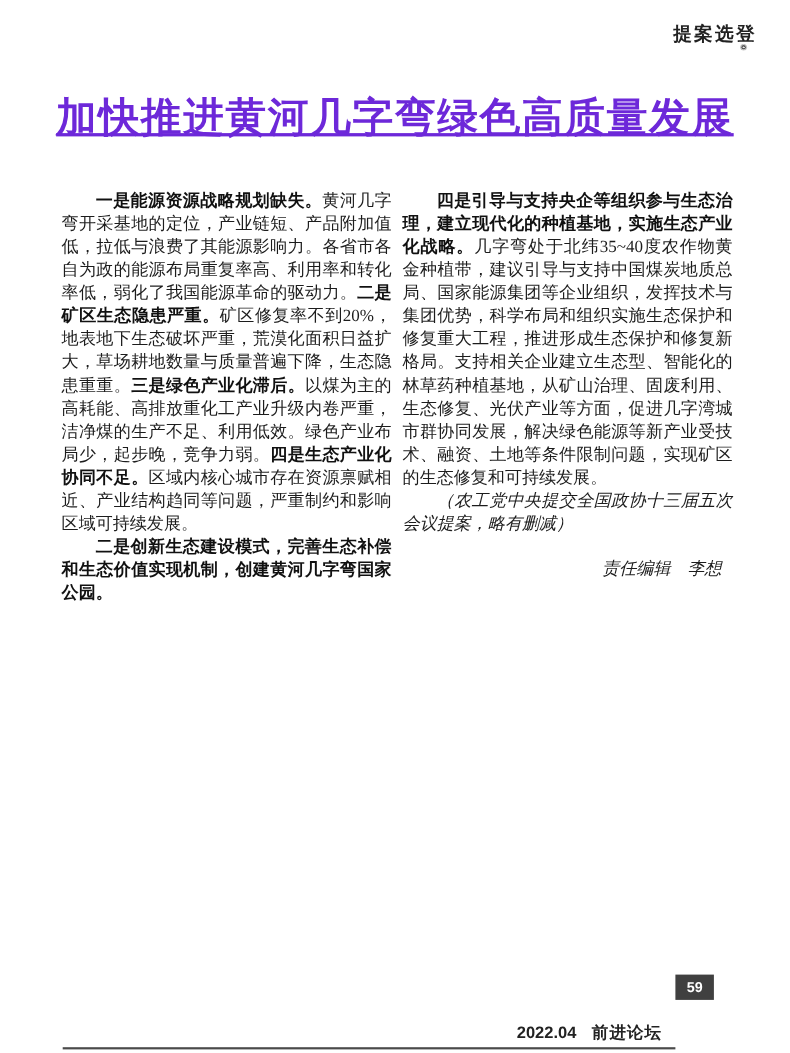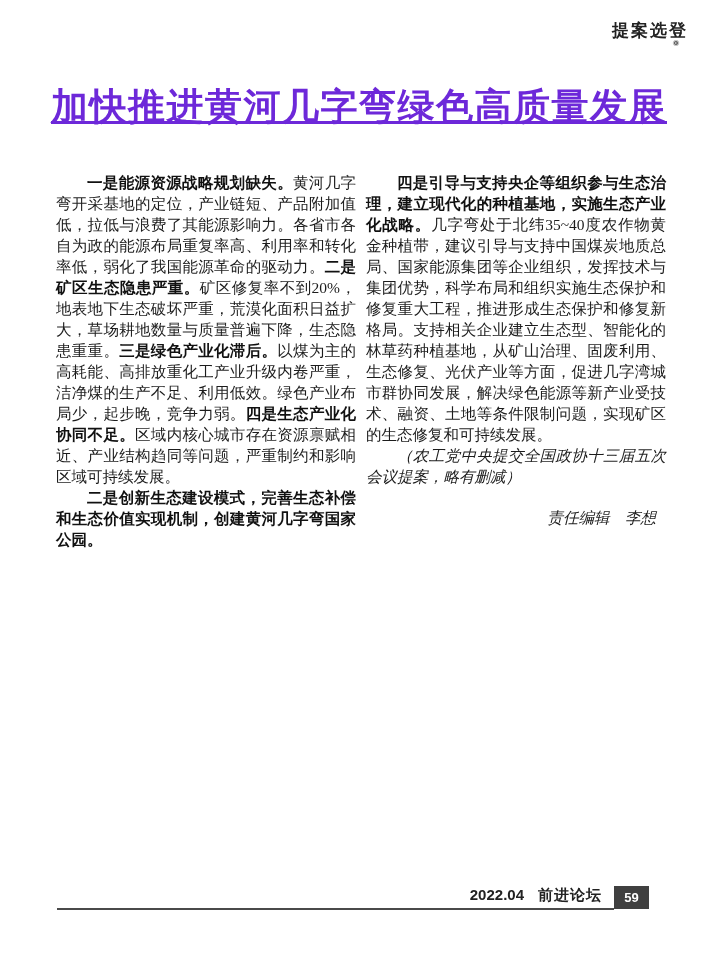--- a/index.html
+++ b/index.html
@@ -36,21 +36,21 @@
 
   
   .footer{position:absolute;left:57px;top:886px;width:592px;
           display:flex;}
   .footer-line-area{flex:1;border-bottom:2px solid #4a4a4a;
                     display:flex;justify-content:flex-end;align-items:baseline;
                     padding:0 12px 3px 0;}
   .footer-date{font-family:"Liberation Sans",sans-serif;font-weight:bold;
                font-size:15px;color:#222;}
   .footer-journal{font-family:"Liberation Sans",sans-serif;font-weight:bold;
-                  font-size:15px;color:#222;margin-left:14px;letter-spacing:1px;}
+                  font-size:15px;color:#222;margin-left:14px;letter-spacing:1px;margin-top:44px;}
   .page-box{width:35px;height:23px;background:#404040;color:#fff;
             font-family:"Liberation Sans",sans-serif;font-weight:bold;font-size:13px;
             display:flex;align-items:center;justify-content:center;}
 </style>
 </head>
 <body>
 
 <div class="page">
 
   <div class="header">

